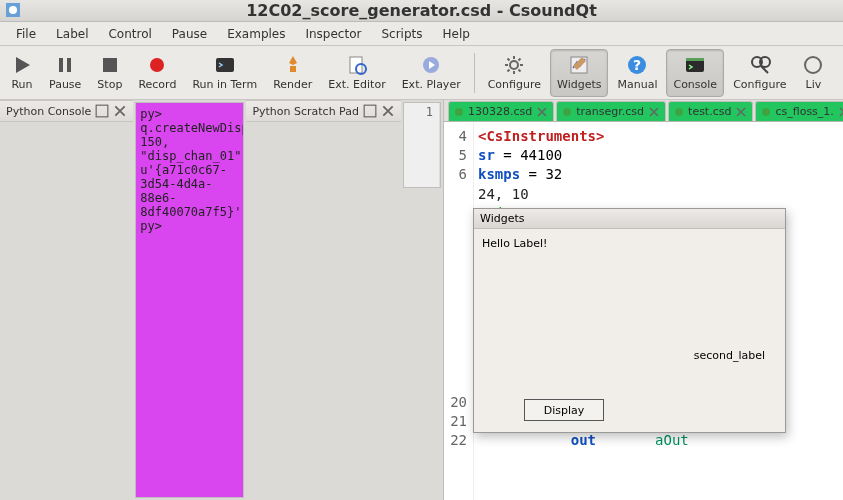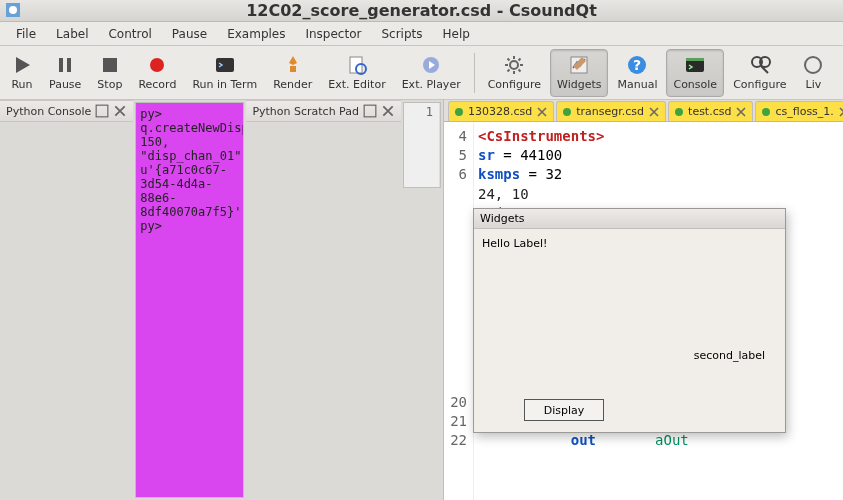--- a/index.html
+++ b/index.html
@@ -86,21 +86,21 @@
   text-align: right; padding: 2px 6px; color: #666;
   font-family: "DejaVu Sans Mono", monospace; font-size: 12px;
 }
 
 .tabstrip {
   height: 22px; background: #e1dedb; display: flex; align-items: flex-end; padding-left: 4px;
   border-bottom: 1px solid #b8b6b3; gap: 2px; overflow: hidden;
 }
 .tab {
   display: flex; align-items: center; gap: 5px; padding: 2px 6px;
-  background: #fde047; border: 1px solid #c0beba; border-bottom: none;
+  background: #22c55e; border: 1px solid #c0beba; border-bottom: none;
   border-radius: 3px 3px 0 0; font-size: 11px; color: #333; height: 20px;
 }
 .tab .dot { width: 8px; height: 8px; border-radius: 50%; }
 .tab .close { width: 10px; height: 10px; cursor: pointer; }
 
 .editor {
   flex: 1; background: #fff; display: flex; overflow: hidden;
   font-family: "DejaVu Sans Mono", monospace; font-size: 14px;
   position: relative;
 }

